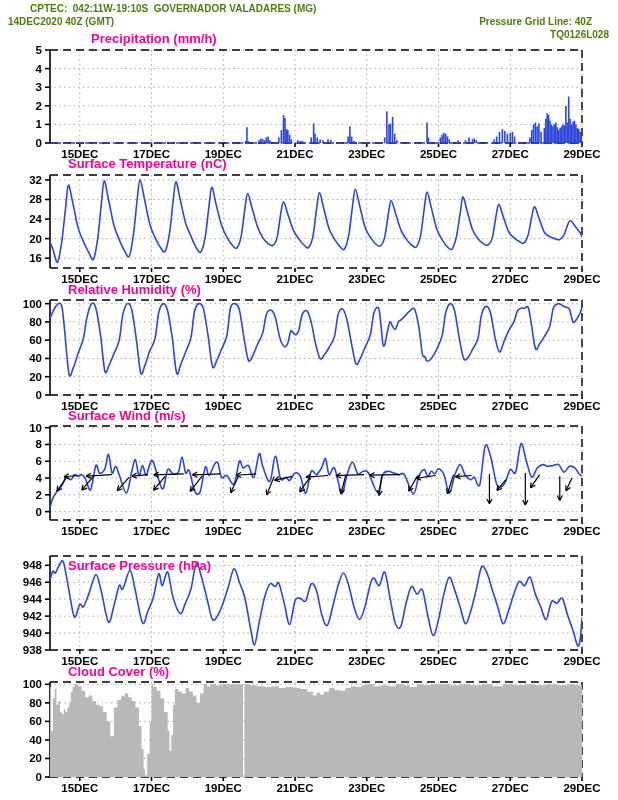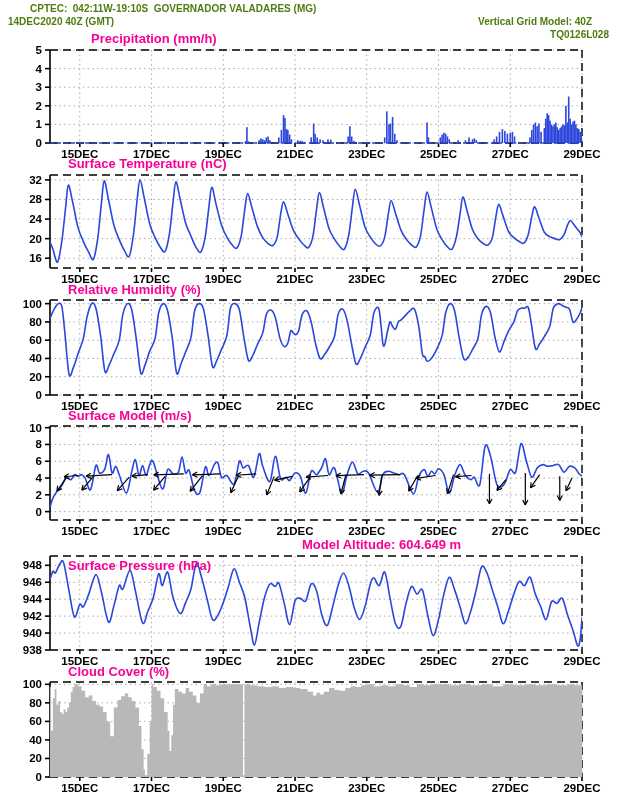--- a/index.html
+++ b/index.html
@@ -23,21 +23,21 @@
   .dash{stroke:#000;stroke-width:1.4;stroke-dasharray:8 5;fill:none;}
   .ax{stroke:#000;stroke-width:1.6;fill:none;}
   .lbl{font-family:"Liberation Sans",sans-serif;font-weight:bold;font-size:11.5px;fill:#000;}
 </style>
 </head>
 <body>
 
 <div class="stage">
   <div class="hdr h1"><span>CPTEC:  042:11W-19:10S  GOVERNADOR VALADARES (MG)</span></div>
   <div class="hdr h2a"><span>14DEC2020 40Z (GMT)</span></div>
-  <div class="hdr h2b"><span>Vertical Grid Model: 40Z</span></div>
+  <div class="hdr h2b"><span>Pressure Grid Line: 40Z</span></div>
   <div class="hdr h3"><span>TQ0126L028</span></div>
 
   <svg class="charts" id="charts" width="618" height="800">
       <g>
         <line x1="79.77478084962914" y1="50" x2="79.77478084962914" y2="143" class="grid"></line>
         <line x1="151.52124072825353" y1="50" x2="151.52124072825353" y2="143" class="grid"></line>
         <line x1="223.26770060687795" y1="50" x2="223.26770060687795" y2="143" class="grid"></line>
         <line x1="295.0141604855023" y1="50" x2="295.0141604855023" y2="143" class="grid"></line>
         <line x1="366.7606203641268" y1="50" x2="366.7606203641268" y2="143" class="grid"></line>
         <line x1="438.5070802427512" y1="50" x2="438.5070802427512" y2="143" class="grid"></line>
@@ -600,17 +600,16 @@
         </clipPath>
         <g clip-path="url(#clip5)">
           <path d="M50,777L50,687.0975609756098L51.07619689817934,687.0975609756098L51.07619689817934,730.6585365853658L52.86985839514498,730.6585365853658L52.86985839514498,698.219512195122L54.663519892110614,698.219512195122L54.663519892110614,688.9512195121952L56.45718138907618,688.9512195121952L56.45718138907618,704.7073170731708L58.25084288604182,704.7073170731708L58.25084288604182,701L60.04450438300739,701L60.04450438300739,712.1219512195122L61.83816587997303,712.1219512195122L61.83816587997303,713.9756097560976L63.631827376938666,713.9756097560976L63.631827376938666,709.3414634146342L65.42548887390424,709.3414634146342L65.42548887390424,712.1219512195122L67.21915037086987,712.1219512195122L67.21915037086987,707.4878048780488L69.01281186783544,707.4878048780488L69.01281186783544,702.8536585365854L70.80647336480108,702.8536585365854L70.80647336480108,691.7317073170732L72.60013486176672,691.7317073170732L72.60013486176672,687.0975609756098L74.39379635873229,687.0975609756098L74.39379635873229,684.3170731707316L77.9811193526635,684.3170731707316L77.9811193526635,686.170731707317L81.56844234659476,686.170731707317L81.56844234659476,690.8048780487804L85.15576534052597,690.8048780487804L85.15576534052597,697.2926829268292L88.74308833445718,697.2926829268292L88.74308833445718,695.439024390244L92.3304113283884,695.439024390244L92.3304113283884,701L95.9177343223196,701L95.9177343223196,704.7073170731708L99.50505731625087,704.7073170731708L99.50505731625087,706.560975609756L103.09238031018208,706.560975609756L103.09238031018208,712.1219512195122L106.67970330411329,712.1219512195122L106.67970330411329,721.390243902439L110.2670262980445,721.390243902439L110.2670262980445,736.219512195122L113.8543492919757,736.219512195122L113.8543492919757,707.4878048780488L117.44167228590698,707.4878048780488L117.44167228590698,700.0731707317074L121.02899527983811,700.0731707317074L121.02899527983811,696.3658536585366L124.61631827376938,696.3658536585366L124.61631827376938,693.5853658536586L128.20364126770068,693.5853658536586L128.20364126770068,697.2926829268292L131.7909642616318,697.2926829268292L131.7909642616318,701L135.37828725556307,701L135.37828725556307,707.4878048780488L138.9656102494942,707.4878048780488L138.9656102494942,726.0243902439024L141.47673634524608,726.0243902439024L141.47673634524608,749.1951219512196L143.6291301416049,749.1951219512196L143.6291301416049,769.5853658536586L145.06405933917736,769.5853658536586L145.06405933917736,775.1463414634146L147.21645313553603,775.1463414634146L147.21645313553603,753.829268292683L149.7275792312879,753.829268292683L149.7275792312879,721.390243902439L151.52124072825353,721.390243902439L151.52124072825353,684.3170731707316L153.31490222521916,684.3170731707316L153.31490222521916,687.0975609756098L156.90222521915032,687.0975609756098L156.90222521915032,690.8048780487804L160.4895482130816,690.8048780487804L160.4895482130816,698.219512195122L164.07687120701286,698.219512195122L164.07687120701286,712.1219512195122L167.664194200944,712.1219512195122L167.664194200944,730.6585365853658L169.45785569790962,730.6585365853658L169.45785569790962,751.0487804878048L171.25151719487528,751.0487804878048L171.25151719487528,735.2926829268292L173.04517869184093,735.2926829268292L173.04517869184093,704.7073170731708L174.83884018880642,704.7073170731708L174.83884018880642,688.9512195121952L178.4261631827377,688.9512195121952L178.4261631827377,691.7317073170732L182.01348617666898,691.7317073170732L182.01348617666898,693.5853658536586L185.60080917060012,693.5853658536586L185.60080917060012,688.0243902439024L189.18813216453137,688.0243902439024L189.18813216453137,691.7317073170732L192.77545515846253,691.7317073170732L192.77545515846253,695.439024390244L196.3627781523938,695.439024390244L196.3627781523938,702.8536585365854L199.95010114632507,702.8536585365854L199.95010114632507,693.5853658536586L203.5374241402562,693.5853658536586L203.5374241402562,684.3170731707316L207.1247471341875,684.3170731707316L207.1247471341875,686.170731707317L210.71207012811863,686.170731707317L210.71207012811863,684.3170731707316L216.09305461901553,684.3170731707316L216.09305461901553,685.2439024390244L221.4740391099123,685.2439024390244L221.4740391099123,684.3170731707316L226.8550236008092,684.3170731707316L226.8550236008092,684.3170731707316L234.02966958867162,684.3170731707316L234.02966958867162,684.3170731707316L241.20431557653404,684.3170731707316L241.20431557653404,684.3170731707316L242.99797707349967,684.3170731707316L242.99797707349967,775.1463414634146L244.43290627107214,775.1463414634146L244.43290627107214,684.3170731707316L250.1726230613621,684.3170731707316L250.1726230613621,685.2439024390244L257.3472690492245,685.2439024390244L257.3472690492245,686.170731707317L264.52191503708696,686.170731707317L264.52191503708696,687.0975609756098L271.69656102494946,687.0975609756098L271.69656102494946,686.170731707317L278.87120701281185,686.170731707317L278.87120701281185,688.0243902439024L286.0458530006743,688.0243902439024L286.0458530006743,687.0975609756098L293.22049898853675,687.0975609756098L293.22049898853675,688.0243902439024L300.39514497639914,688.0243902439024L300.39514497639914,688.9512195121952L307.5697909642617,688.9512195121952L307.5697909642617,691.7317073170732L312.95077545515846,691.7317073170732L312.95077545515846,695.439024390244L316.5380984490897,695.439024390244L316.5380984490897,692.6585365853658L320.12542144302085,692.6585365853658L320.12542144302085,694.5121951219512L323.71274443695216,694.5121951219512L323.71274443695216,691.7317073170732L329.09372892784893,691.7317073170732L329.09372892784893,688.0243902439024L334.47471341874586,688.0243902439024L334.47471341874586,689.8780487804878L339.85569790964263,689.8780487804878L339.85569790964263,690.8048780487804L345.23668240053945,690.8048780487804L345.23668240053945,688.0243902439024L350.61766689143633,688.0243902439024L350.61766689143633,686.170731707317L355.9986513823331,686.170731707317L355.9986513823331,687.0975609756098L361.37963587323003,687.0975609756098L361.37963587323003,685.2439024390244L366.7606203641268,685.2439024390244L366.7606203641268,684.3170731707316L373.9352663519892,684.3170731707316L373.9352663519892,686.170731707317L381.10991233985163,686.170731707317L381.10991233985163,685.2439024390244L388.2845583277142,685.2439024390244L388.2845583277142,686.170731707317L395.4592043155766,686.170731707317L395.4592043155766,684.3170731707316L402.633850303439,684.3170731707316L402.633850303439,685.2439024390244L409.8084962913014,685.2439024390244L409.8084962913014,687.0975609756098L416.9831422791638,687.0975609756098L416.9831422791638,684.3170731707316L424.1577882670264,684.3170731707316L424.1577882670264,685.2439024390244L431.33243425488877,685.2439024390244L431.33243425488877,684.3170731707316L438.5070802427512,684.3170731707316L438.5070802427512,684.3170731707316L449.2690492245449,684.3170731707316L449.2690492245449,685.2439024390244L460.03101820633856,685.2439024390244L460.03101820633856,684.3170731707316L470.79298718813214,684.3170731707316L470.79298718813214,685.2439024390244L481.55495616992584,685.2439024390244L481.55495616992584,684.3170731707316L492.3169251517195,684.3170731707316L492.3169251517195,686.170731707317L503.0788941335132,686.170731707317L503.0788941335132,684.3170731707316L513.8408631153069,684.3170731707316L513.8408631153069,685.2439024390244L524.6028320971004,685.2439024390244L524.6028320971004,684.3170731707316L535.3648010788941,684.3170731707316L535.3648010788941,685.2439024390244L546.1267700606878,685.2439024390244L546.1267700606878,684.3170731707316L556.8887390424816,684.3170731707316L556.8887390424816,685.2439024390244L567.6507080242752,685.2439024390244L567.6507080242752,684.3170731707316L574.8253540121376,684.3170731707316L574.8253540121376,685.2439024390244L582,685.2439024390244L582,684.3170731707316L582,684.3170731707316L582,777Z" fill="#b8b8b8"></path>
         </g>
       </g>
     </svg>
 
   <div class="ptitle t0">Precipitation (mm/h)</div>
   <div class="ptitle t1">Surface Temperature (nC)</div>
   <div class="ptitle t2">Relative Humidity (%)</div>
-  <div class="ptitle t3">Surface Model (m/s)</div>
+  <div class="ptitle t3">Surface Wind (m/s)</div>
   <div class="ptitle t4">Surface Pressure (hPa)</div>
-  <div class="ptitle t4b">Model Altitude: 604.649 m</div>
   <div class="ptitle t5">Cloud Cover (%)</div>
 </div>
 
 </body></html>

